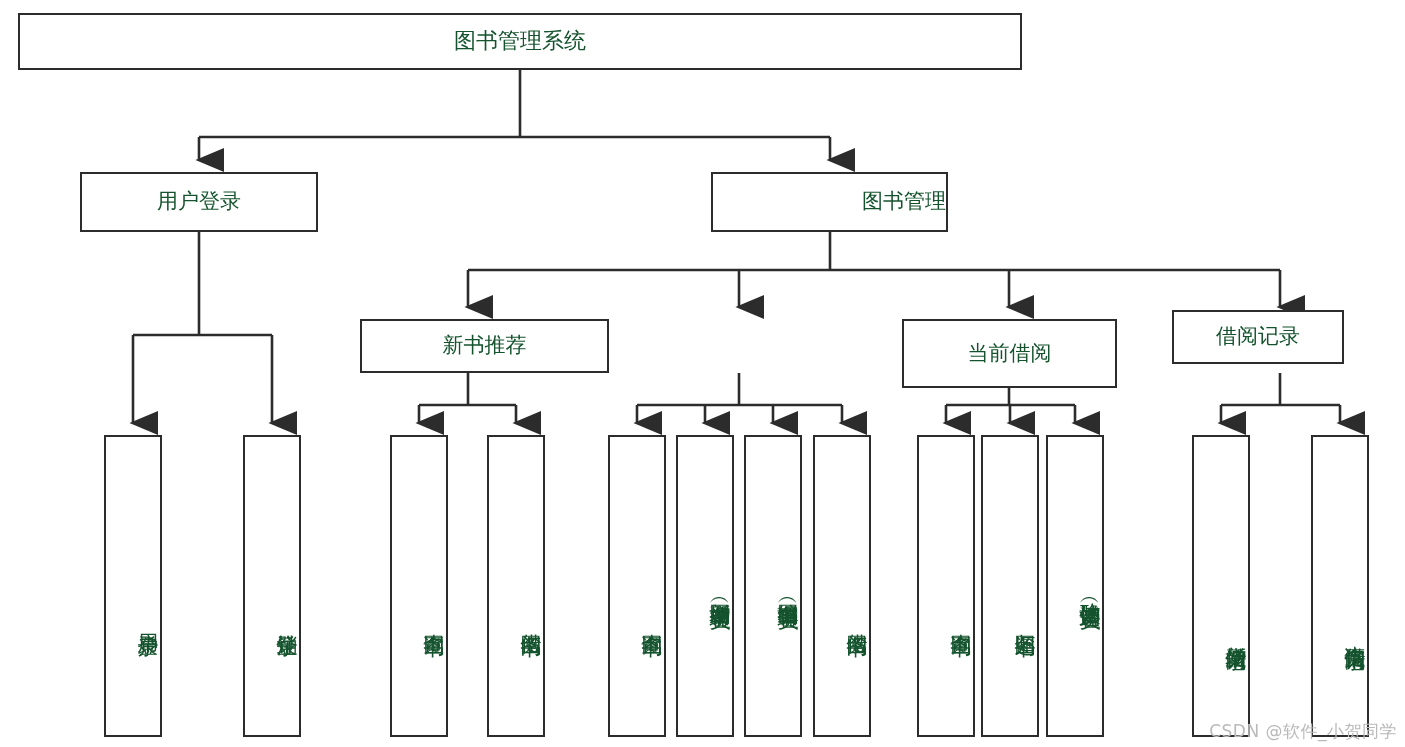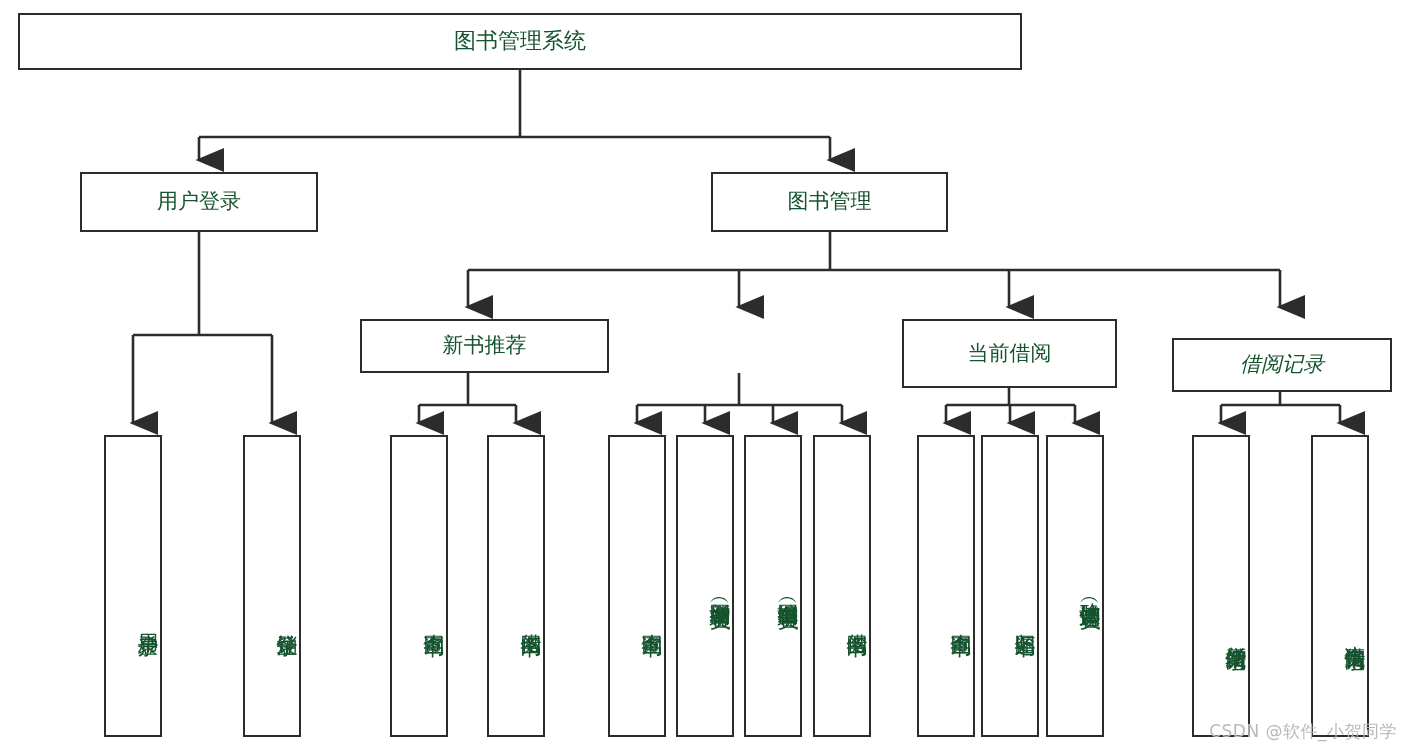--- a/index.html
+++ b/index.html
@@ -134,31 +134,31 @@
     </g>
   </svg>
 
   <div class="node horiz root" style="left:18px; top:13px; width:1004px; height:57px;">
     <span>图书管理系统</span>
   </div>
 
   <div class="node horiz" style="left:80px; top:172px; width:238px; height:60px;">
     <span>用户登录</span>
   </div>
-  <div class="node horiz" style="left:711px; top:172px; width:237px; height:60px;">
+  <div class="node horiz" style="left:711px; top:172px; width:237px; height:60px;justify-content:flex-end;">
     <span>图书管理</span>
   </div>
 
   <div class="node horiz" style="left:360px; top:319px; width:249px; height:54px;">
     <span>新书推荐</span>
   </div>
   <div class="node horiz" style="left:902px; top:319px; width:215px; height:69px;">
     <span>当前借阅</span>
   </div>
-  <div class="node horiz" style="left:1172px; top:338px; width:220px; height:54px;font-style:italic;">
+  <div class="node horiz" style="left:1172px; top:310px; width:172px; height:54px;">
     <span>借阅记录</span>
   </div>
 
   <div class="node vert mid" style="left:104px; top:435px; width:58px; height:302px;">
     <span class="vlabel">用户登录</span>
   </div>
   <div class="node vert mid" style="left:243px; top:435px; width:58px; height:302px;">
     <span class="vlabel">注销登录</span>
   </div>
   <div class="node vert mid" style="left:390px; top:435px; width:58px; height:302px;">

